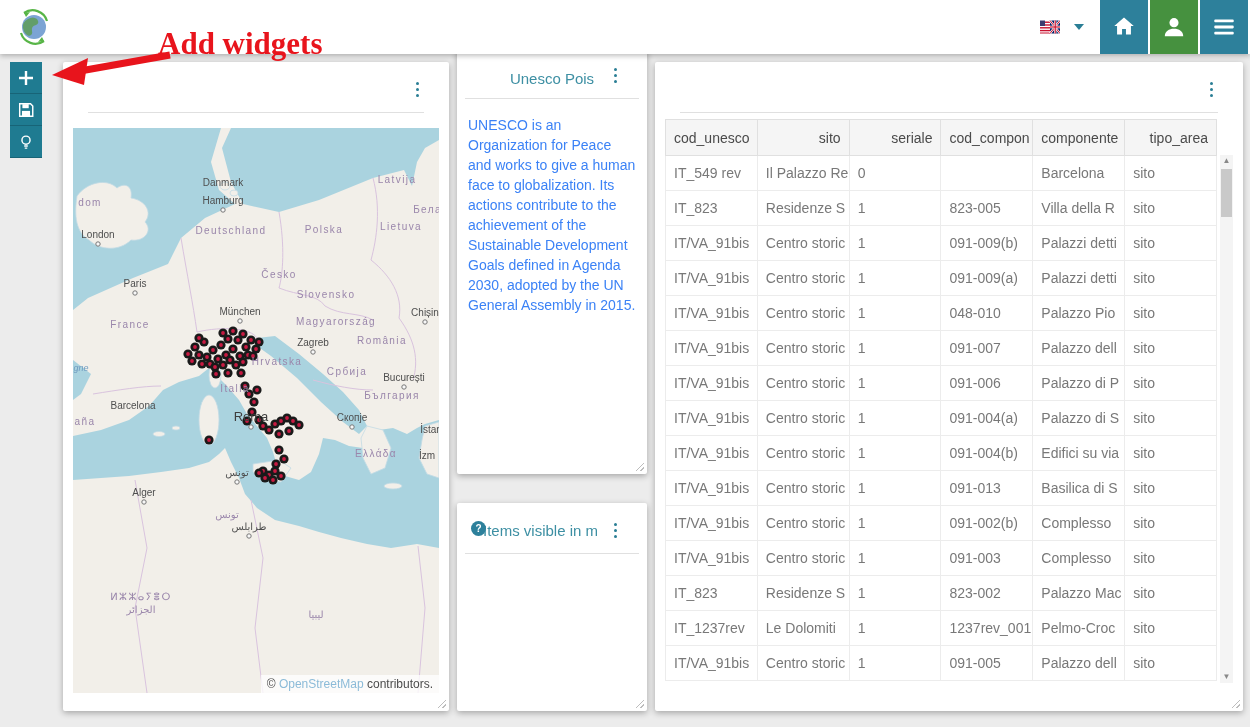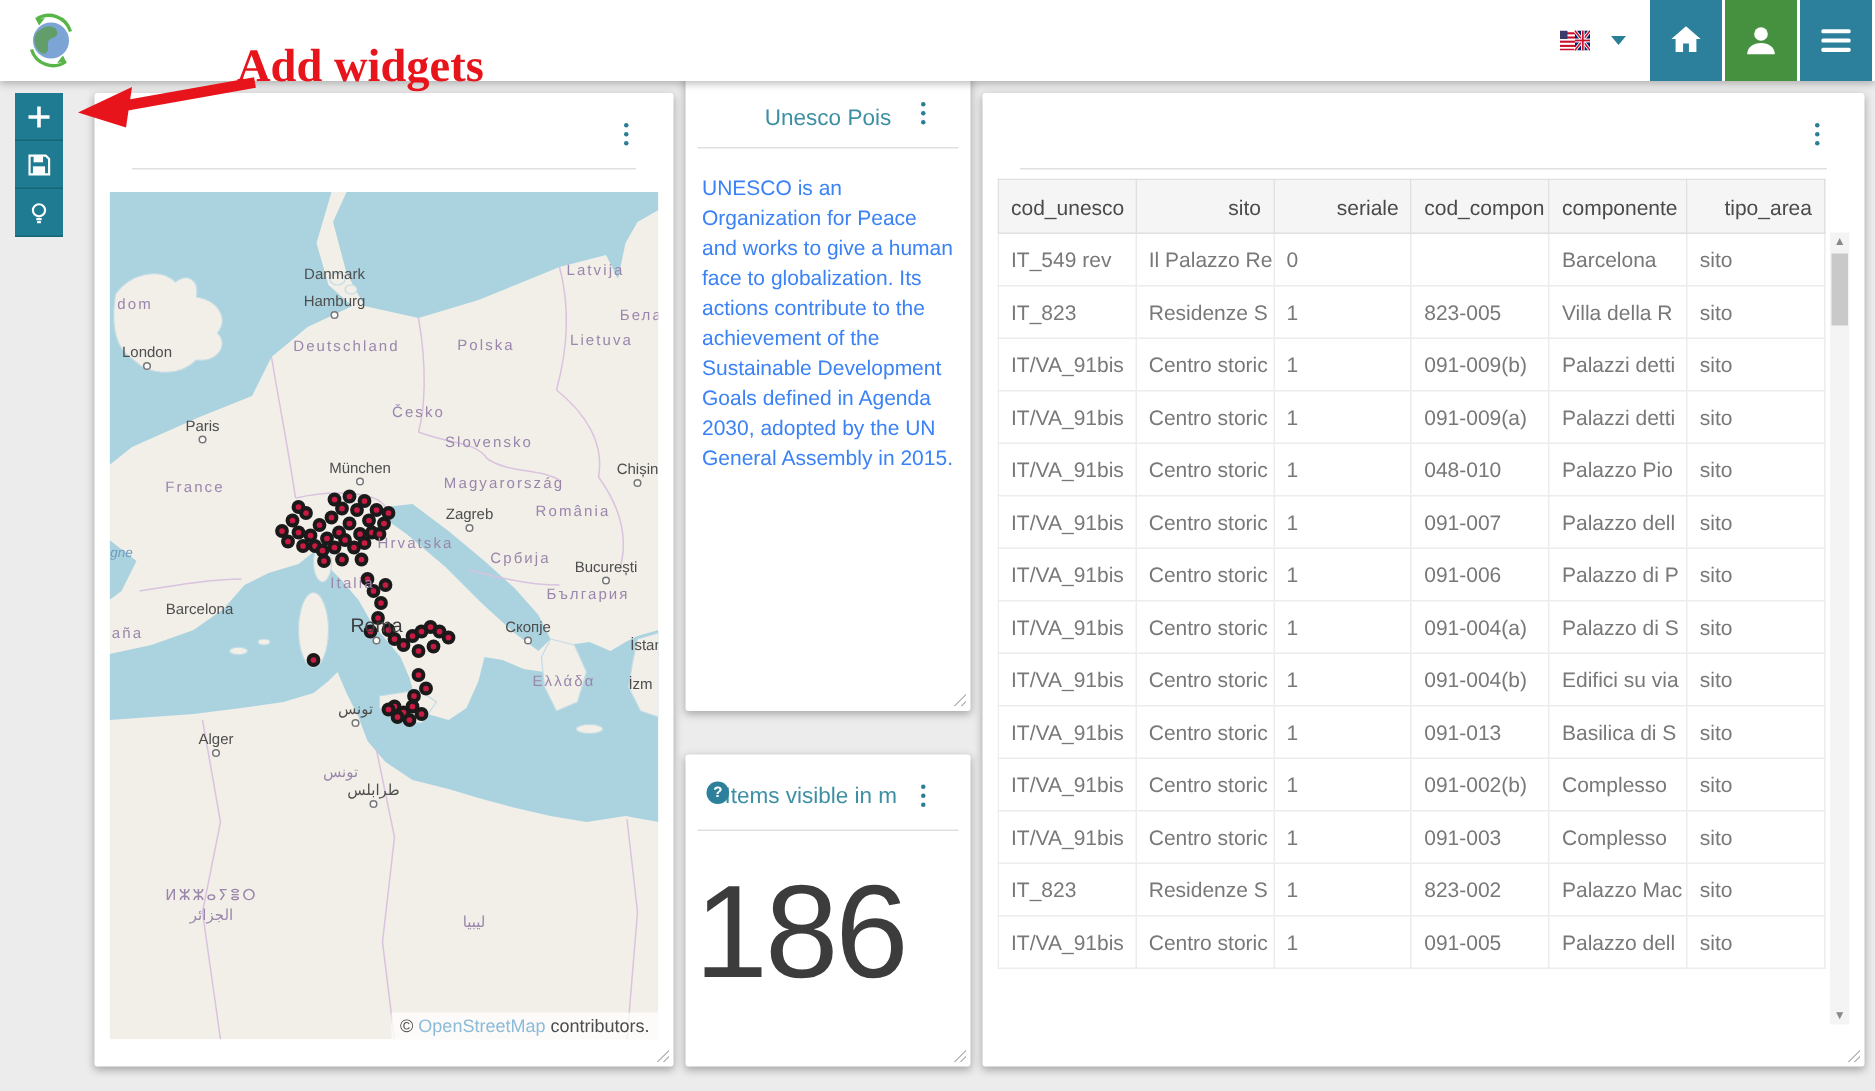--- a/index.html
+++ b/index.html
@@ -409,21 +409,20 @@
   <div class="card-header">
     <span class="help-badge">?</span>
     <div class="counter-title">Items visible in m</div>
     <span class="kebab">
         <i></i>
         <i></i>
         <i></i>
       </span>
   </div>
   <div class="divider narrow"></div>
-  <div class="counter-value">186</div>
   <div class="resize-handle"></div>
 </div>
 
 <div class="card" id="table-card">
   <div class="card-header">
     <span class="kebab">
         <i></i>
         <i></i>
         <i></i>
       </span>
@@ -540,20 +539,28 @@
           </tr>
           <tr>
             <td>IT_823</td>
             <td>Residenze S</td>
             <td>1</td>
             <td>823-002</td>
             <td>Palazzo Mac</td>
             <td>sito</td>
           </tr>
           <tr>
+            <td>IT_1237rev</td>
+            <td>Le Dolomiti</td>
+            <td>1</td>
+            <td>1237rev_001</td>
+            <td>Pelmo-Croc</td>
+            <td>sito</td>
+          </tr>
+          <tr>
             <td>IT/VA_91bis</td>
             <td>Centro storic</td>
             <td>1</td>
             <td>091-005</td>
             <td>Palazzo dell</td>
             <td>sito</td>
           </tr>
         </tbody>
     </table>
     <div class="vscroll">

